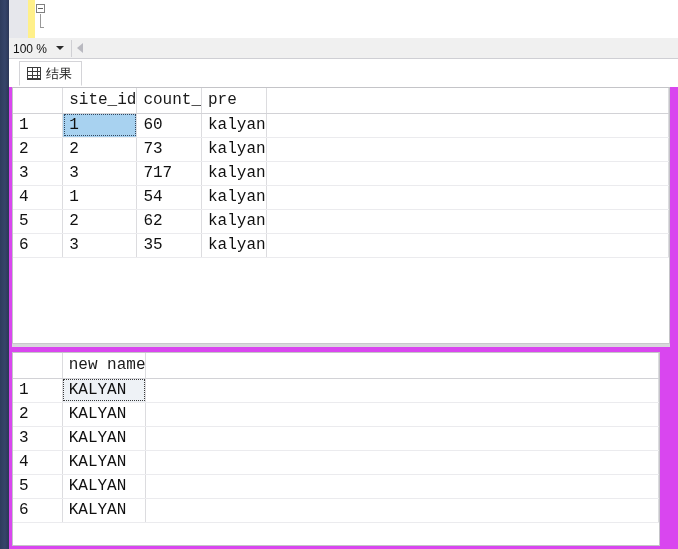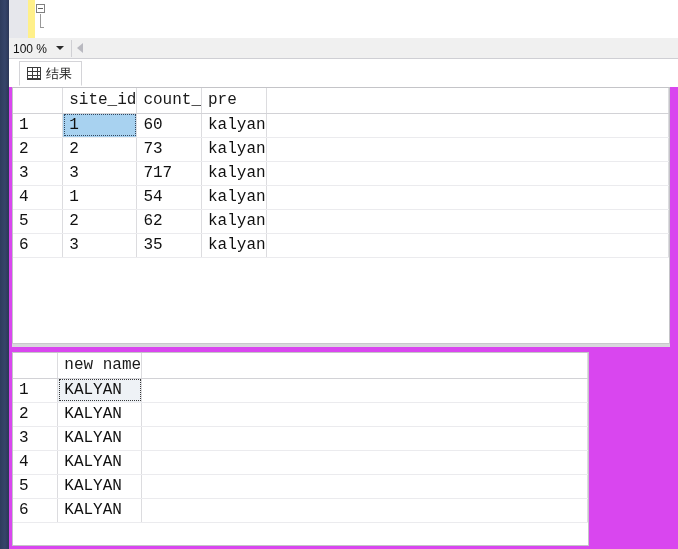--- a/index.html
+++ b/index.html
@@ -213,21 +213,21 @@
 
   
   .gridpane {
     position: absolute;
     left: 12px;
     background: #ffffff;
     border: 1px solid #c4c4c8;
     overflow: hidden;
   }
   #grid1 { top: 87px;  width: 658px; height: 260px; }
-  #grid2 { top: 352px; width: 577px; height: 194px; }
+  #grid2 { top: 352px; width: 648px; height: 194px; }
 
   table.rsgrid {
     border-collapse: collapse;
     table-layout: fixed;
     font-family: "Liberation Mono", "DejaVu Sans Mono", monospace;
     font-size: 16px;
     color: #101010;
   }
   table.rsgrid th, table.rsgrid td {
     border-right: 1px solid #dcdcdf;

